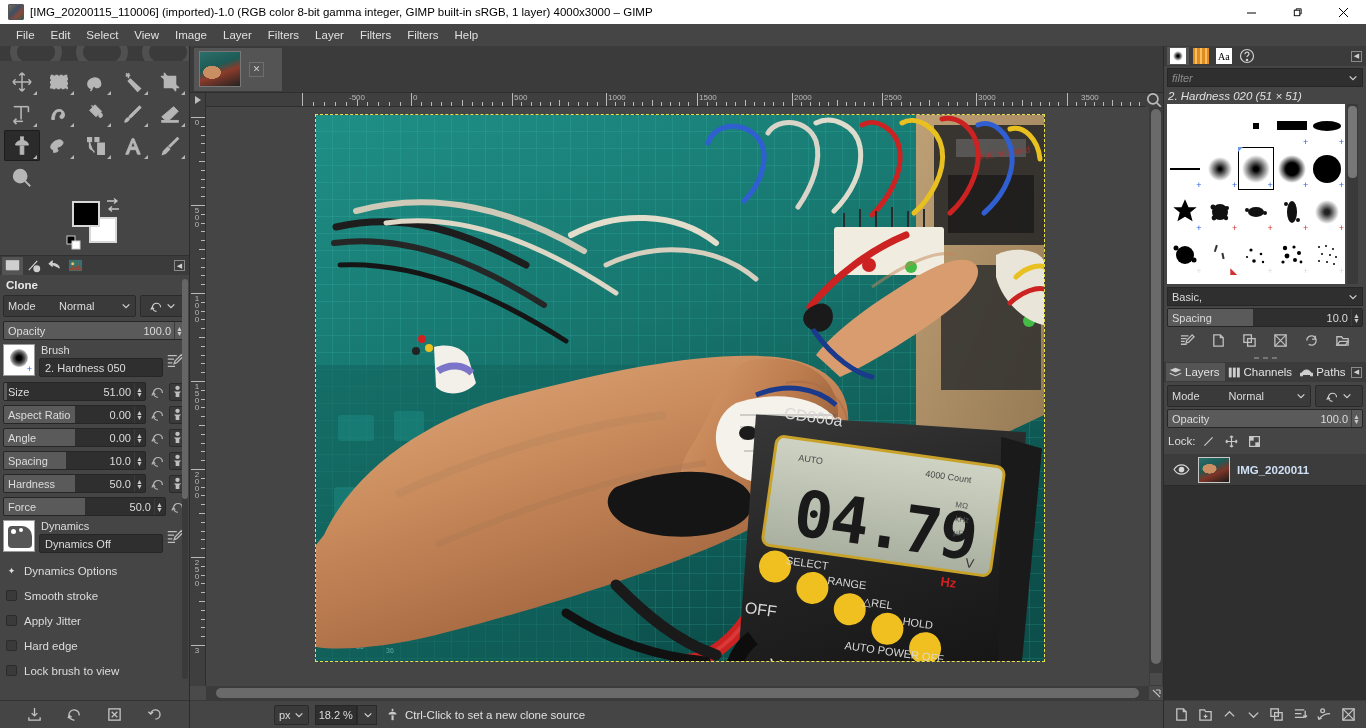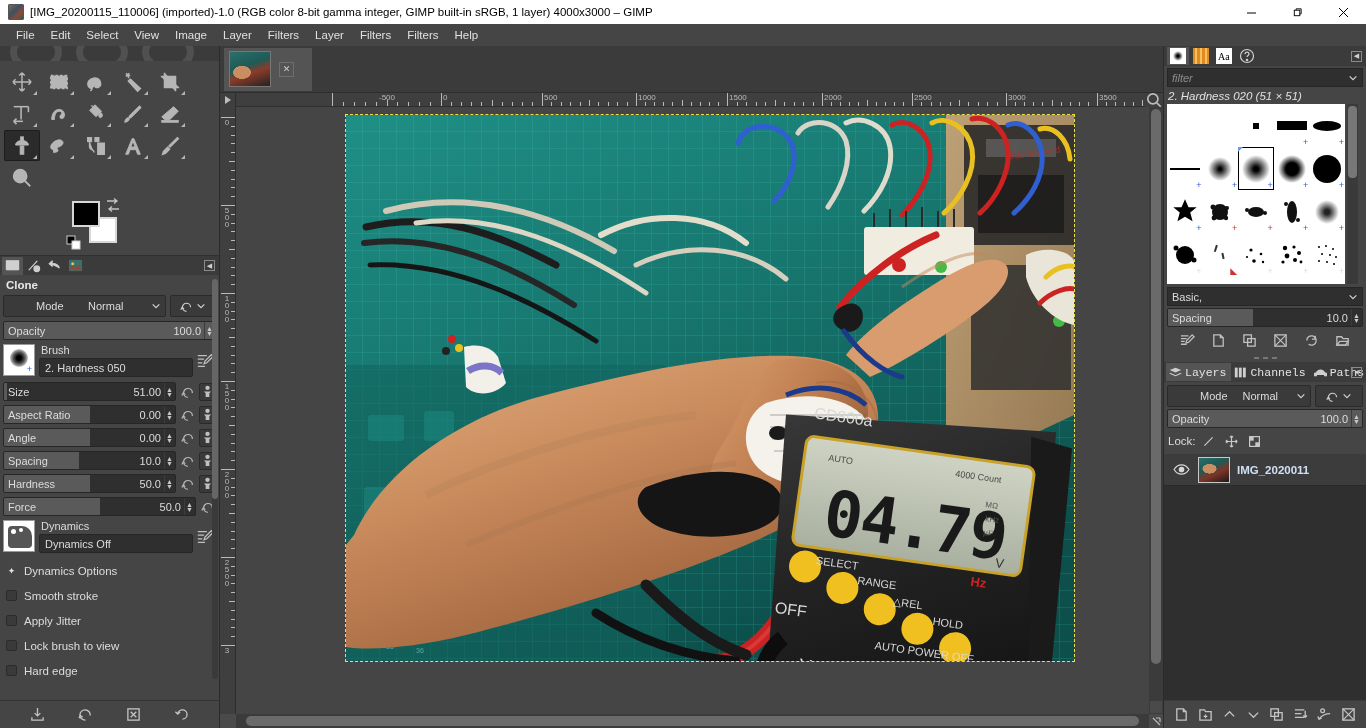--- a/index.html
+++ b/index.html
@@ -30,21 +30,21 @@
   }
   
   #menubar {
     height:22px; background:#454545; display:flex; align-items:center;
     padding-left:8px; font-size:11.5px; color:#e0e0e0;
   }
   #menubar span { padding:3px 8px; cursor:default; }
   
   #main { display:flex; height:682px; }
   
-  #left { width:220px; background:#454545; display:flex; flex-direction:column;
+  #left { width:190px; background:#454545; display:flex; flex-direction:column;
           border-right:1px solid #2b2b2b; }
   #toolbox-strip { height:15px; background:#3b3b3b; position:relative; overflow:hidden;}
   #toolbox-strip .circ { position:absolute; top:-14px; width:52px;height:40px;
       border:7px solid #505050; border-radius:50%; }
   #toolbox {
     background:#454545; padding:5px 4px 0 4px;
     display:grid; grid-template-columns:repeat(5,36px); gap:1px;
   }
   .tool { width:36px;height:31px; display:flex;align-items:center;justify-content:center;
           position:relative; border-radius:2px; }
@@ -68,21 +68,21 @@
       border:1px solid #8a8a8a; display:flex;align-items:center;justify-content:center;
       font-size:7px; color:#cfcfcf;}
   #tooloptions { flex:1; background:#454545; overflow:hidden; position:relative;
      padding:2px 3px 0 3px; }
   .to-title { font-weight:bold; font-size:11.5px; color:#e8e8e8; padding:2px 2px 4px 3px;}
   .row { display:flex; align-items:center; margin-bottom:4px; }
   .combo {
     background:#3a3a3a; border:1px solid #2a2a2a; height:22px; border-radius:2px;
     display:flex; align-items:center; padding:0 4px; color:#dcdcdc; font-size:11px;
   }
-  .combo .lbl { flex:none;margin-left:28px; }
+  .combo .lbl { flex:none; }
   .combo .val { flex:1; text-align:center; }
   .chev { width:10px;height:10px; margin-left:3px; flex:none; }
   .spin {
     background:#2f2f2f; border:1px solid #262626; height:19px; border-radius:2px;
     display:flex; align-items:center; position:relative; overflow:hidden;
     font-size:11px; color:#dcdcdc; flex:1;
   }
   .spin .fill { position:absolute; left:0;top:0;bottom:0; background:#5a5a5a; }
   .spin .nm { position:relative; padding-left:4px; }
   .spin .nv { position:relative; margin-left:auto; padding-right:3px; }
@@ -200,21 +200,21 @@
   #brush-scroll .th { position:absolute;left:1px;top:2px;width:9px;height:72px;
       background:#777;border-radius:4px;}
   .rcombo { background:#2f2f2f;border:1px solid #262626;height:19px;margin:3px 3px 2px 3px;
       display:flex;align-items:center;padding:0 4px;font-size:11px;}
   #brushtools { height:26px; display:flex; align-items:center;
       justify-content:space-around; padding:0 8px;}
   #brushtools svg { width:15px;height:15px; fill:none;stroke:#c0c0c0;stroke-width:1.4;}
   #dockgrip { height:9px; display:flex;align-items:center;justify-content:center;gap:4px;}
   #dockgrip i { width:5px;height:2px;background:#777;display:block;}
   #layer-tabs { height:20px; background:#3b3b3b; display:flex;align-items:center;
-      position:relative; padding-left:2px;font-family:Liberation Mono, monospace;}
+      position:relative; padding-left:2px;}
   .ltabr { height:18px; display:flex;align-items:center; padding:0 5px 0 3px;
       font-size:11.5px; color:#e2e2e2;}
   .ltabr.active { background:#545454; }
   .ltabr svg { width:13px;height:13px; margin-right:3px; fill:#cfcfcf;}
   #layerlist { flex:1; background:#2f2f2f; margin:2px 0 0 0; position:relative;}
   .layeritem { height:32px; display:flex; align-items:center; background:#3c3c3c;
       border-bottom:1px solid #2a2a2a;}
   .layeritem .eye { width:34px;display:flex;align-items:center;justify-content:center;}
   .layeritem .eye svg { width:17px;height:13px; fill:none;stroke:#d8d8d8;stroke-width:1.3;}
   .layeritem .lth { width:32px;height:26px;border:1px solid #c8c8c8; flex:none;
@@ -645,25 +645,25 @@
       <div class="chk">
         <span class="box"></span>
         <span>Smooth stroke</span>
       </div>
       <div class="chk">
         <span class="box"></span>
         <span>Apply Jitter</span>
       </div>
       <div class="chk">
         <span class="box"></span>
-        <span>Lock brush to view</span>
+        <span>Hard edge</span>
       </div>
       <div class="chk">
         <span class="box"></span>
-        <span>Hard edge</span>
+        <span>Lock brush to view</span>
       </div>
 
       <div id="left-scroll">
         <div class="th"></div>
       </div>
     </div>
 
     <div id="left-bottom">
       <svg viewBox="0 0 16 16">
           <path d="M8 1v8M5 6.5L8 9.5l3-3"></path>
@@ -781,21 +781,21 @@
             <div class="tick" style="left: 779.1px; height: 4px;"></div>
             <div class="tick" style="left: 788.2px; height: 4px;"></div>
             <div class="tick" style="left: 797.3px; height: 4px;"></div>
             <div class="tick" style="left: 806.4px; height: 4px;"></div>
             <div class="tick" style="left: 815.5px; height: 6px;"></div>
             <div class="tick" style="left: 824.6px; height: 4px;"></div>
             <div class="tick" style="left: 833.7px; height: 4px;"></div>
             <div class="tick" style="left: 842.8px; height: 4px;"></div>
             <div class="tick" style="left: 851.9px; height: 4px;"></div>
             <div class="tick" style="left: 861px; height: 13px;"></div>
-            <div class="tlabel" style="left: 863px; top: 0px;">3500</div>
+            <div class="tlabel" style="left: 863px; top: 0px; padding-left: 12px;">3500</div>
             <div class="tick" style="left: 870px; height: 4px;"></div>
             <div class="tick" style="left: 879px; height: 4px;"></div>
             <div class="tick" style="left: 888px; height: 4px;"></div>
             <div class="tick" style="left: 897px; height: 4px;"></div>
             <div class="tick" style="left: 906px; height: 6px;"></div>
             <div class="tick" style="left: 915px; height: 4px;"></div>
             <div class="tick" style="left: 924px; height: 4px;"></div>
             <div class="tick" style="left: 933px; height: 4px;"></div>
           </div>
         <div id="zoomimg-btn">
@@ -1065,20 +1065,44 @@
           <div class="thumb"></div>
         </div>
         <div class="nav">
           <svg width="9" height="9" viewBox="0 0 9 9" fill="none" stroke="#bdbdbd" stroke-width="1.2">
               <path d="M1 1l7 7M8 1v4M8 1H4"></path>
             </svg>
         </div>
       </div>
     </div>
 
+    <div id="statusbar">
+      <div class="unitcombo">
+        <span>px</span>
+        <svg class="chev" viewBox="0 0 12 12" fill="none" stroke="#cfcfcf" stroke-width="1.5">
+            <path d="M2 4l4 4 4-4"></path>
+          </svg>
+      </div>
+      <div class="zoomentry">
+        <span>18.2 %</span>
+      </div>
+      <div class="zoombtn">
+        <svg class="chev" viewBox="0 0 12 12" fill="none" stroke="#cfcfcf" stroke-width="1.5">
+            <path d="M2 4l4 4 4-4"></path>
+          </svg>
+      </div>
+      <div id="statusmsg">
+        <svg viewBox="0 0 16 16">
+            <rect x="7" y="1" width="2" height="3"></rect>
+            <path d="M3 8c0-2 2-3.5 5-3.5S13 6 13 8z"></path>
+            <rect x="6.8" y="9" width="2.6" height="6"></rect>
+          </svg>
+        <span>Ctrl-Click to set a new clone source</span>
+      </div>
+    </div>
   </div>
 
   <div id="right">
 
     <div id="rt-tabs">
       <div class="rtab active">
         <svg width="16" height="16" viewBox="0 0 16 16">
             <rect width="16" height="16" fill="#fff"></rect>
             <circle cx="8" cy="8" r="5" fill="url(#b1)"></circle>
             <defs>

